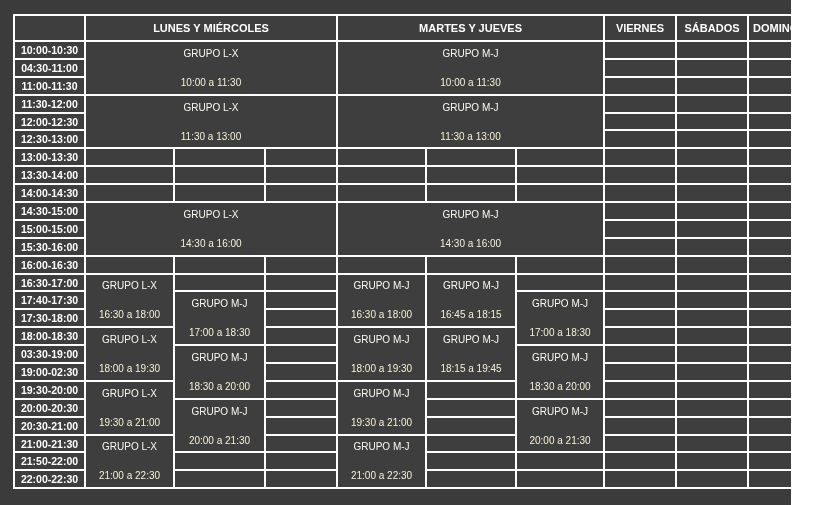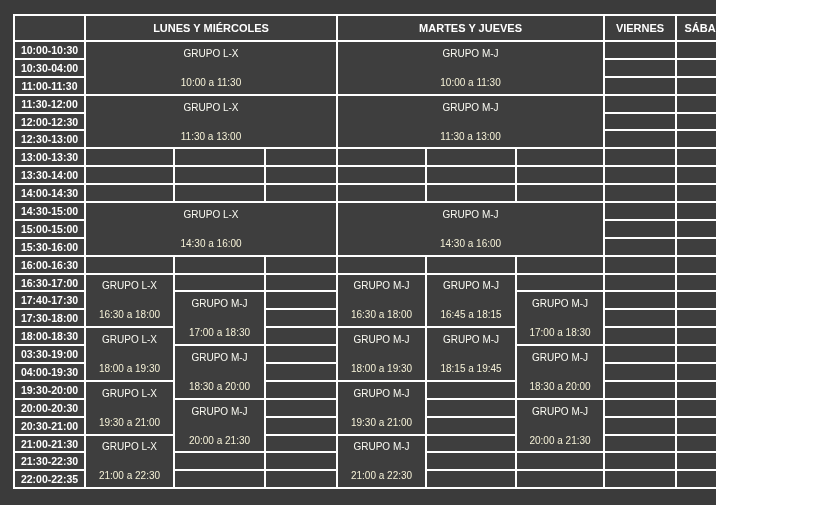--- a/index.html
+++ b/index.html
@@ -1,19 +1,19 @@
 <!DOCTYPE html>
 <html><head>
 <meta charset="utf-8">
 <style>
   * { box-sizing: border-box; }
   html, body { margin: 0; padding: 0; }
   .stage {
     position: relative;
-    width: 716px;
+    width: 791px;
     height: 505px;
     background: #3B3B3B;
     font-family: "Liberation Sans", sans-serif;
     overflow: hidden;
   }
   table.schedule {
     position: absolute;
     left: 13px;
     top: 14px;
     border-collapse: collapse;
@@ -87,21 +87,21 @@
     <td class="green" rowspan="3" colspan="3">
       <div class="g">GRUPO M-J</div>
       <div class="t">10:00 a 11:30</div>
     </td>
     <td></td>
     <td></td>
     <td></td>
   </tr>
 
   <tr class="slot">
-    <td class="time">10:30-04:00</td>
+    <td class="time">04:30-11:00</td>
     <td></td>
     <td></td>
     <td></td>
   </tr>
 
   <tr class="slot">
     <td class="time">11:00-11:30</td>
     <td></td>
     <td></td>
     <td></td>
@@ -293,21 +293,21 @@
     <td class="green" rowspan="3">
       <div class="g">GRUPO M-J</div>
       <div class="t">18:30 a 20:00</div>
     </td>
     <td></td>
     <td></td>
     <td></td>
   </tr>
 
   <tr class="slot">
-    <td class="time">04:00-19:30</td>
+    <td class="time">19:00-02:30</td>
     <td></td>
     <td></td>
     <td></td>
     <td></td>
   </tr>
 
   <tr class="slot">
     <td class="time">19:30-20:00</td>
     <td class="green" rowspan="3">
       <div class="g">GRUPO L-X</div>
@@ -361,32 +361,32 @@
       <div class="g">GRUPO M-J</div>
       <div class="t">21:00 a 22:30</div>
     </td>
     <td></td>
     <td></td>
     <td></td>
     <td></td>
   </tr>
 
   <tr class="slot">
-    <td class="time">21:30-22:30</td>
-    <td></td>
-    <td></td>
-    <td></td>
-    <td></td>
-    <td></td>
-    <td></td>
-    <td></td>
-  </tr>
-
-  <tr class="slot">
-    <td class="time">22:00-22:35</td>
+    <td class="time">21:50-22:00</td>
+    <td></td>
+    <td></td>
+    <td></td>
+    <td></td>
+    <td></td>
+    <td></td>
+    <td></td>
+  </tr>
+
+  <tr class="slot">
+    <td class="time">22:00-22:30</td>
     <td></td>
     <td></td>
     <td></td>
     <td></td>
     <td></td>
     <td></td>
     <td></td>
   </tr>
   </tbody>
 </table>

